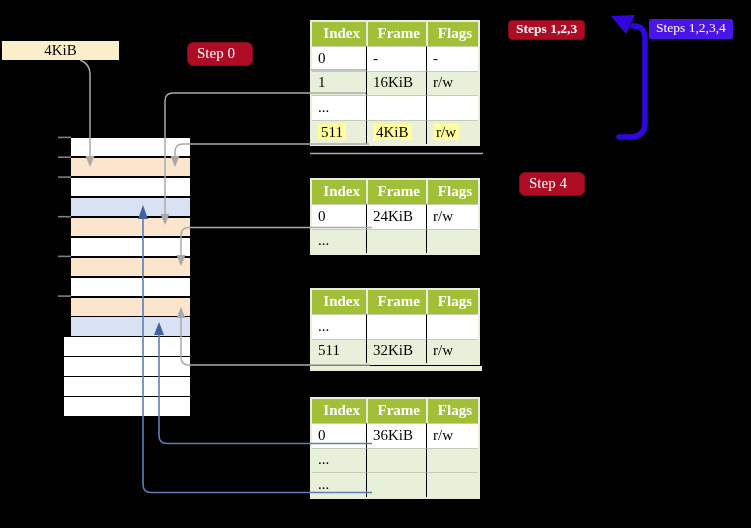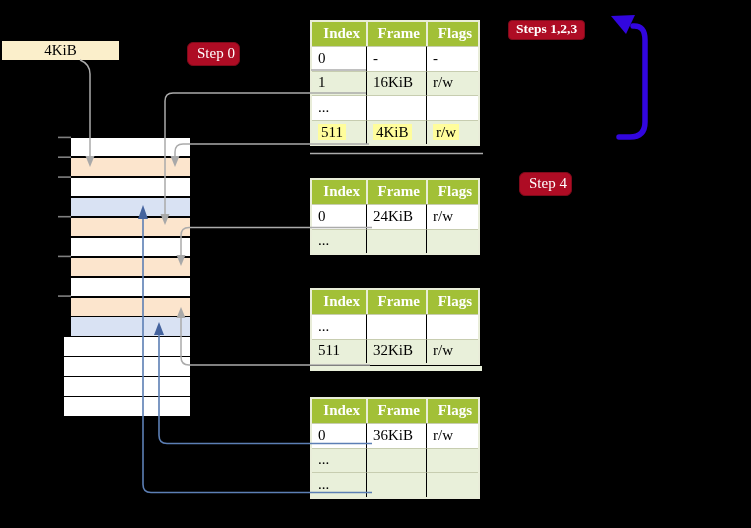--- a/index.html
+++ b/index.html
@@ -4,21 +4,21 @@
 <style>
   html,body{margin:0;padding:0;background:#000;}
   #stage{position:relative;width:751px;height:528px;background:#000;overflow:hidden;
          font-family:"Liberation Serif","DejaVu Serif",serif;}
 
   
   .freebox{position:absolute;left:2px;top:41px;width:117px;height:19px;background:#FBEFCB;
            color:#000;font-size:15px;text-align:center;line-height:19px;}
 
   
-  .badge{position:absolute;color:#fff;font-size:15px;line-height:1.25;padding:1px 4px 2px 9px;
+  .badge{position:absolute;color:#fff;font-size:15px;line-height:1.25;padding:1px 17px 2px 9px;
          border-radius:6px;background:#AE0C24;border:1px solid #7E0A1A;white-space:nowrap;}
   .badge.small{font-size:13.5px;padding:0 7px 1px 7px;border-radius:4px;}
   .badge.blue{background:#4A15E6;border:none;border-radius:2px;padding:1px 7px 2px 7px;}
   #badge-step0{left:187px;top:42px;}
   #badge-step4{left:519px;top:172px;}
   #badge-steps123{left:508px;top:20px;font-weight:bold;}
   #badge-steps1234{left:649px;top:19px;}
 
   
   #memcol{position:absolute;left:71px;top:138px;width:119px;height:278px;}
@@ -51,20 +51,21 @@
 </head>
 <body>
 
 <div id="stage">
 
   <div class="freebox">4KiB</div>
 
   <span class="badge" id="badge-step0">Step 0</span>
   <span class="badge" id="badge-step4">Step 4</span>
   <span class="badge small" id="badge-steps123">Steps 1,2,3</span>
+  <span class="badge small blue" id="badge-steps1234">Steps 1,2,3,4</span>
 
   <div id="memcol">
     <div class="mrow white"></div>
     <div class="mrow peach"></div>
     <div class="mrow white"></div>
     <div class="mrow blue"></div>
     <div class="mrow peach"></div>
     <div class="mrow white"></div>
     <div class="mrow peach"></div>
     <div class="mrow white"></div>

